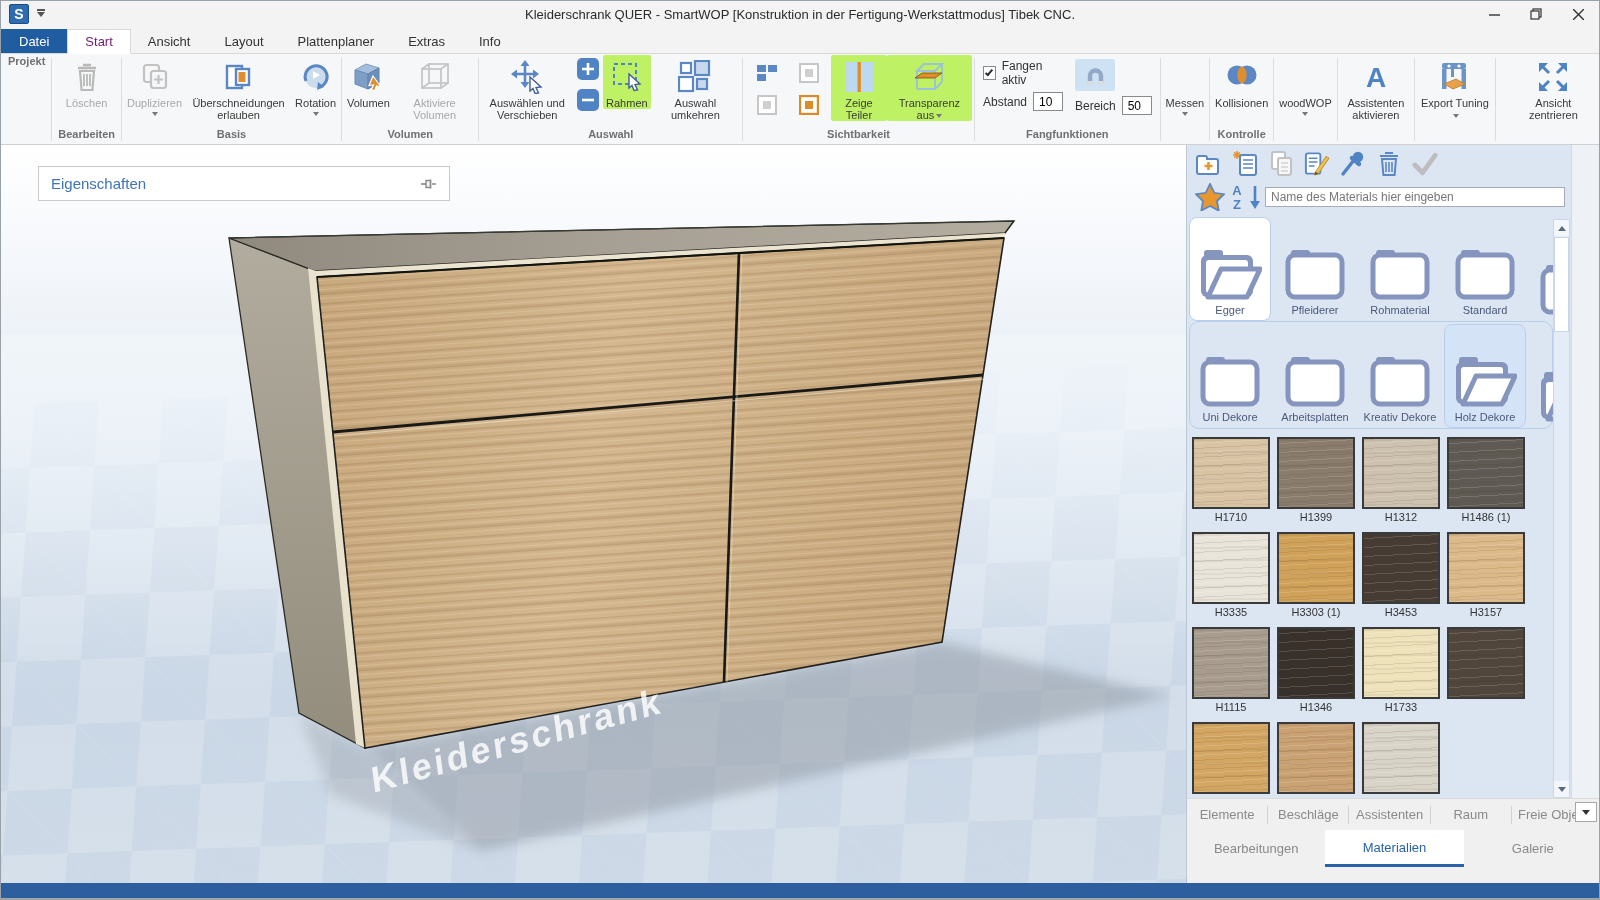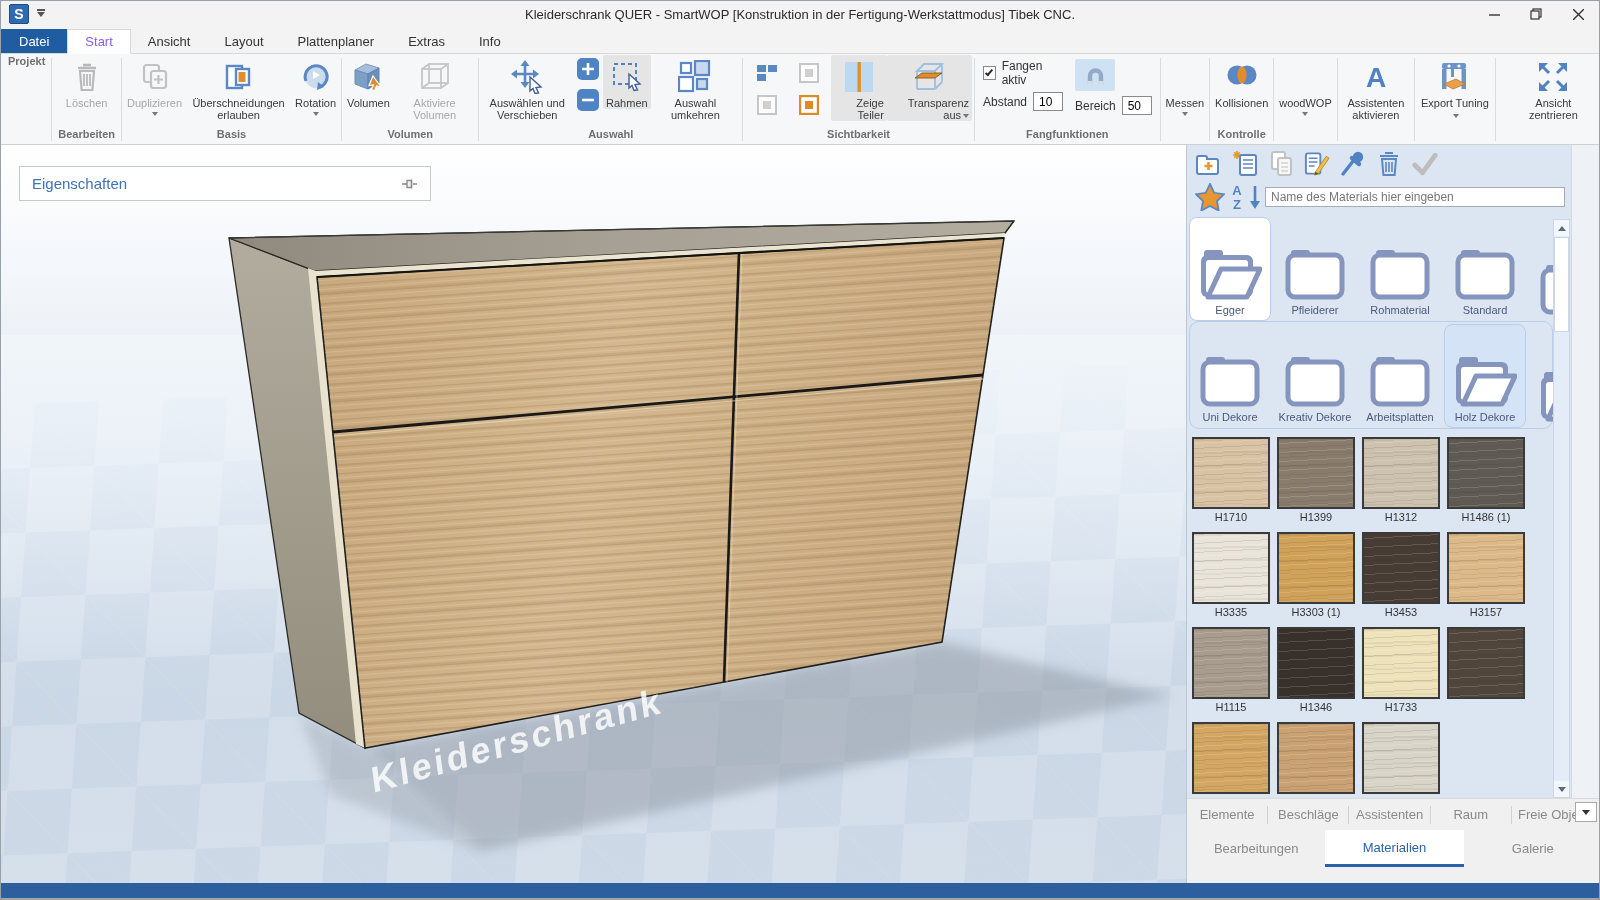--- a/index.html
+++ b/index.html
@@ -18,33 +18,33 @@
   .wtitle { position:absolute; left:0; right:0; top:0; height:28px; text-align:center; line-height:28px;
             font-size:13px; color:#2b2b2b; }
   .wcontrols { position:absolute; right:0; top:0; display:flex; }
   .wbtn { width:42px; height:26px; display:flex; align-items:center; justify-content:center; color:#333; }
 
   
   .tabstrip { position:absolute; left:0; top:28px; width:100%; height:25px; display:flex; align-items:stretch;
               background:#f3f3f3; border-bottom:1px solid #d8d8d8; }
   .tab-file { background:#1f5ca0; color:#fff; font-size:13px; padding:0 18px; display:flex; align-items:center; }
   .tab { font-size:13px; color:#333; padding:0 17px; display:flex; align-items:center; }
-  .tab.active { background:#fff; border:1px solid #d8d8d8; border-bottom:1px solid #fff; color:#8b5cf6; margin-bottom:-1px; }
+  .tab.active { background:#fff; border:1px solid #d8d8d8; border-bottom:1px solid #fff; color:#701a75; margin-bottom:-1px; }
 
   
   .ribbon { position:absolute; left:0; top:53px; width:100%; height:91px; background:#f6f7f8;
             border-bottom:1px solid #d0d0d0; display:flex; align-items:stretch; padding:1px 0 0 1px; overflow:hidden; }
   .rgroup { display:flex; flex-direction:column; padding:0 2px; }
   .ritems { flex:1; display:flex; align-items:flex-start; justify-content:center; }
   .rglabel { height:16px; text-align:center; font-size:11px; color:#707070; white-space:nowrap; padding:0 4px;font-weight:bold; }
   .rsep { width:1px; background:#dcdcdc; margin:3px 0; }
   .rbtn { display:flex; flex-direction:column; align-items:center; text-align:center; font-size:11px;
           color:#3a3a3a; line-height:12px; padding:2px 3px 0; border-radius:2px; }
   .rbtn .ricon { height:40px; display:flex; align-items:center; justify-content:center; }
-  .rbtn.hl { background:#e5e5e5;text-align:right; }
+  .rbtn.hl { background:#bef264; }
   .rbtn.disabled { color:#a8a8a8; }
   .rlabel { white-space:pre-line; }
   .caret { display:inline-block; width:0; height:0; border-left:3px solid transparent; border-right:3px solid transparent;
            border-top:4px solid #777; vertical-align:middle; margin-left:2px; }
   .caret.below { display:block; margin:3px auto 0; }
   .minicol { display:flex; flex-direction:column; justify-content:center; gap:7px; height:58px; padding:0 3px; }
   .togglegrid { display:grid; grid-template-columns:28px 28px; grid-template-rows:28px 28px; gap:4px 14px;
                 align-items:center; justify-items:center; margin:4px 8px 0; }
   .tgl { width:24px; height:24px; display:flex; align-items:center; justify-content:center; }
   .fanggrp { display:flex; flex-direction:column; gap:5px; padding:4px 6px 0; }
@@ -63,21 +63,21 @@
               background:linear-gradient(#ffffff 0%, #f4f7fb 16%, #dde6f0 48%, #d3deea 75%, #d6e0eb 100%); }
   .checker { position:absolute; left:-80px; right:-80px; bottom:-60px; height:520px; opacity:.55;
      background-image:
        linear-gradient(45deg, rgba(167,188,214,.35) 25%, transparent 25%, transparent 75%, rgba(167,188,214,.35) 75%),
        linear-gradient(45deg, rgba(167,188,214,.35) 25%, transparent 25%, transparent 75%, rgba(167,188,214,.35) 75%);
      background-size:112px 112px; background-position:0 0,56px 56px;
      transform:rotate(-2deg) skewX(-6deg) scale(1.15); }
   .checkerfade { position:absolute; left:0; right:0; bottom:218px; height:330px;
      background:linear-gradient(rgba(240,245,250,.95), rgba(240,245,250,0)); }
   .cabinet { position:absolute; left:0; top:0; }
-  .props { position:absolute; left:18px; top:21px; width:412px; height:35px; background:#fff;
+  .props { position:absolute; left:37px; top:21px; width:412px; height:35px; background:#fff;
            border:1px solid #c9c9c9; display:flex; align-items:center; padding:0 12px; }
   .props-title { color:#3e73b8; font-size:15px; flex:1; }
 
   
   .panel { position:relative; width:415px; height:738px; background:#dce6f3; border-left:1px solid #bcc7d4; font-size:11px; }
   .rightspacer { position:absolute; right:0; top:0; width:30px; height:653px; background:#eef1f6; border-left:1px solid #d4dae2; }
   .mat-toolbar { position:absolute; left:8px; top:5px; display:flex; gap:9px; align-items:center; }
   .ticon { width:27px; height:27px; display:flex; align-items:center; justify-content:center; }
   .mat-search { position:absolute; left:8px; top:38px; height:28px; display:flex; align-items:center; gap:4px; }
   .searchbox { width:300px; height:20px; border:1px solid #a5acb5; background:#fff; font-size:12px; padding:0 5px;
@@ -690,28 +690,28 @@
               <path d="M8 12 v-4 a3 3 0 0 1 3 -3 h13 a3 3 0 0 1 3 3 v4 z" fill="#8595bd"></path>
               <rect x="5" y="10" width="54" height="42" rx="7" fill="#fff" stroke="#8595bd" stroke-width="5"></rect>
             </svg>
           <span class="folder-name">Uni Dekore</span>
         </div>
         <div class="folder">
           <svg width="64" height="56" viewBox="0 0 64 56">
               <path d="M8 12 v-4 a3 3 0 0 1 3 -3 h13 a3 3 0 0 1 3 3 v4 z" fill="#8595bd"></path>
               <rect x="5" y="10" width="54" height="42" rx="7" fill="#fff" stroke="#8595bd" stroke-width="5"></rect>
             </svg>
-          <span class="folder-name">Kreativ Dekore</span>
+          <span class="folder-name">Arbeitsplatten</span>
         </div>
         <div class="folder">
           <svg width="64" height="56" viewBox="0 0 64 56">
               <path d="M8 12 v-4 a3 3 0 0 1 3 -3 h13 a3 3 0 0 1 3 3 v4 z" fill="#8595bd"></path>
               <rect x="5" y="10" width="54" height="42" rx="7" fill="#fff" stroke="#8595bd" stroke-width="5"></rect>
             </svg>
-          <span class="folder-name">Arbeitsplatten</span>
+          <span class="folder-name">Kreativ Dekore</span>
         </div>
         <div class="folder sel-lite">
           <svg width="64" height="56" viewBox="0 0 64 56">
               <path d="M6 12 v-4 a3 3 0 0 1 3 -3 h13 a3 3 0 0 1 3 3 v4 z" fill="#8595bd"></path>
               <rect x="3" y="10" width="52" height="42" rx="6" fill="#8595bd"></rect>
               <rect x="8" y="15" width="42" height="33" rx="3" fill="#fff"></rect>
               <polygon points="10,52 23,24 62,24 49,52" fill="#fff" stroke="#8595bd" stroke-width="5" stroke-linejoin="round"></polygon>
             </svg>
           <span class="folder-name">Holz Dekore</span>
         </div>

